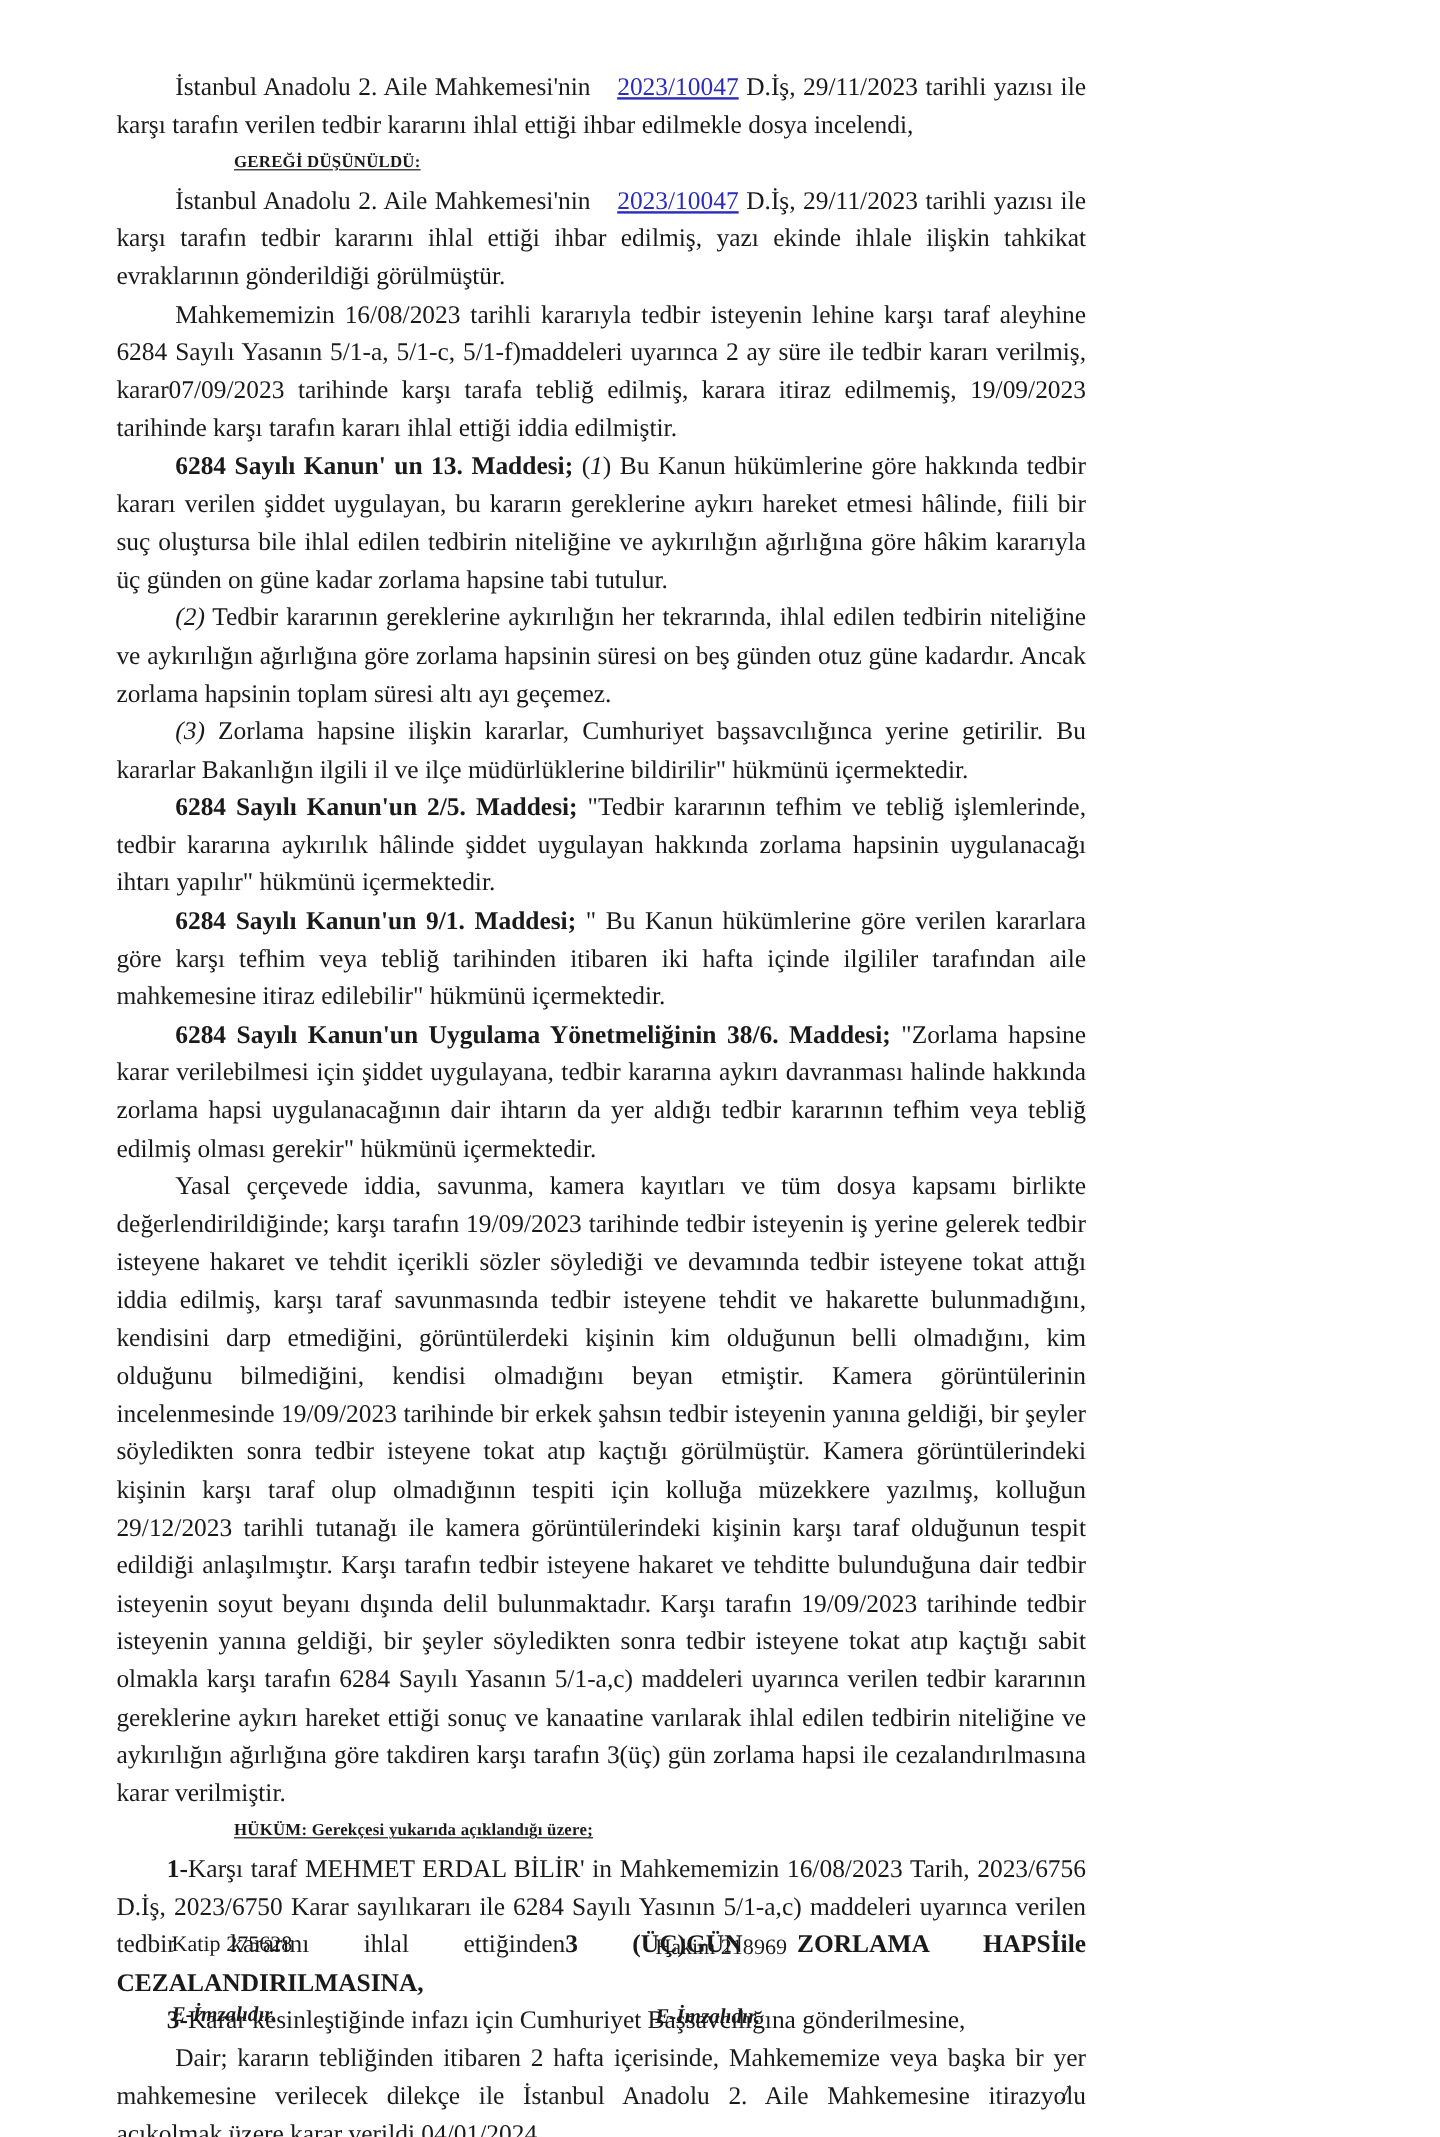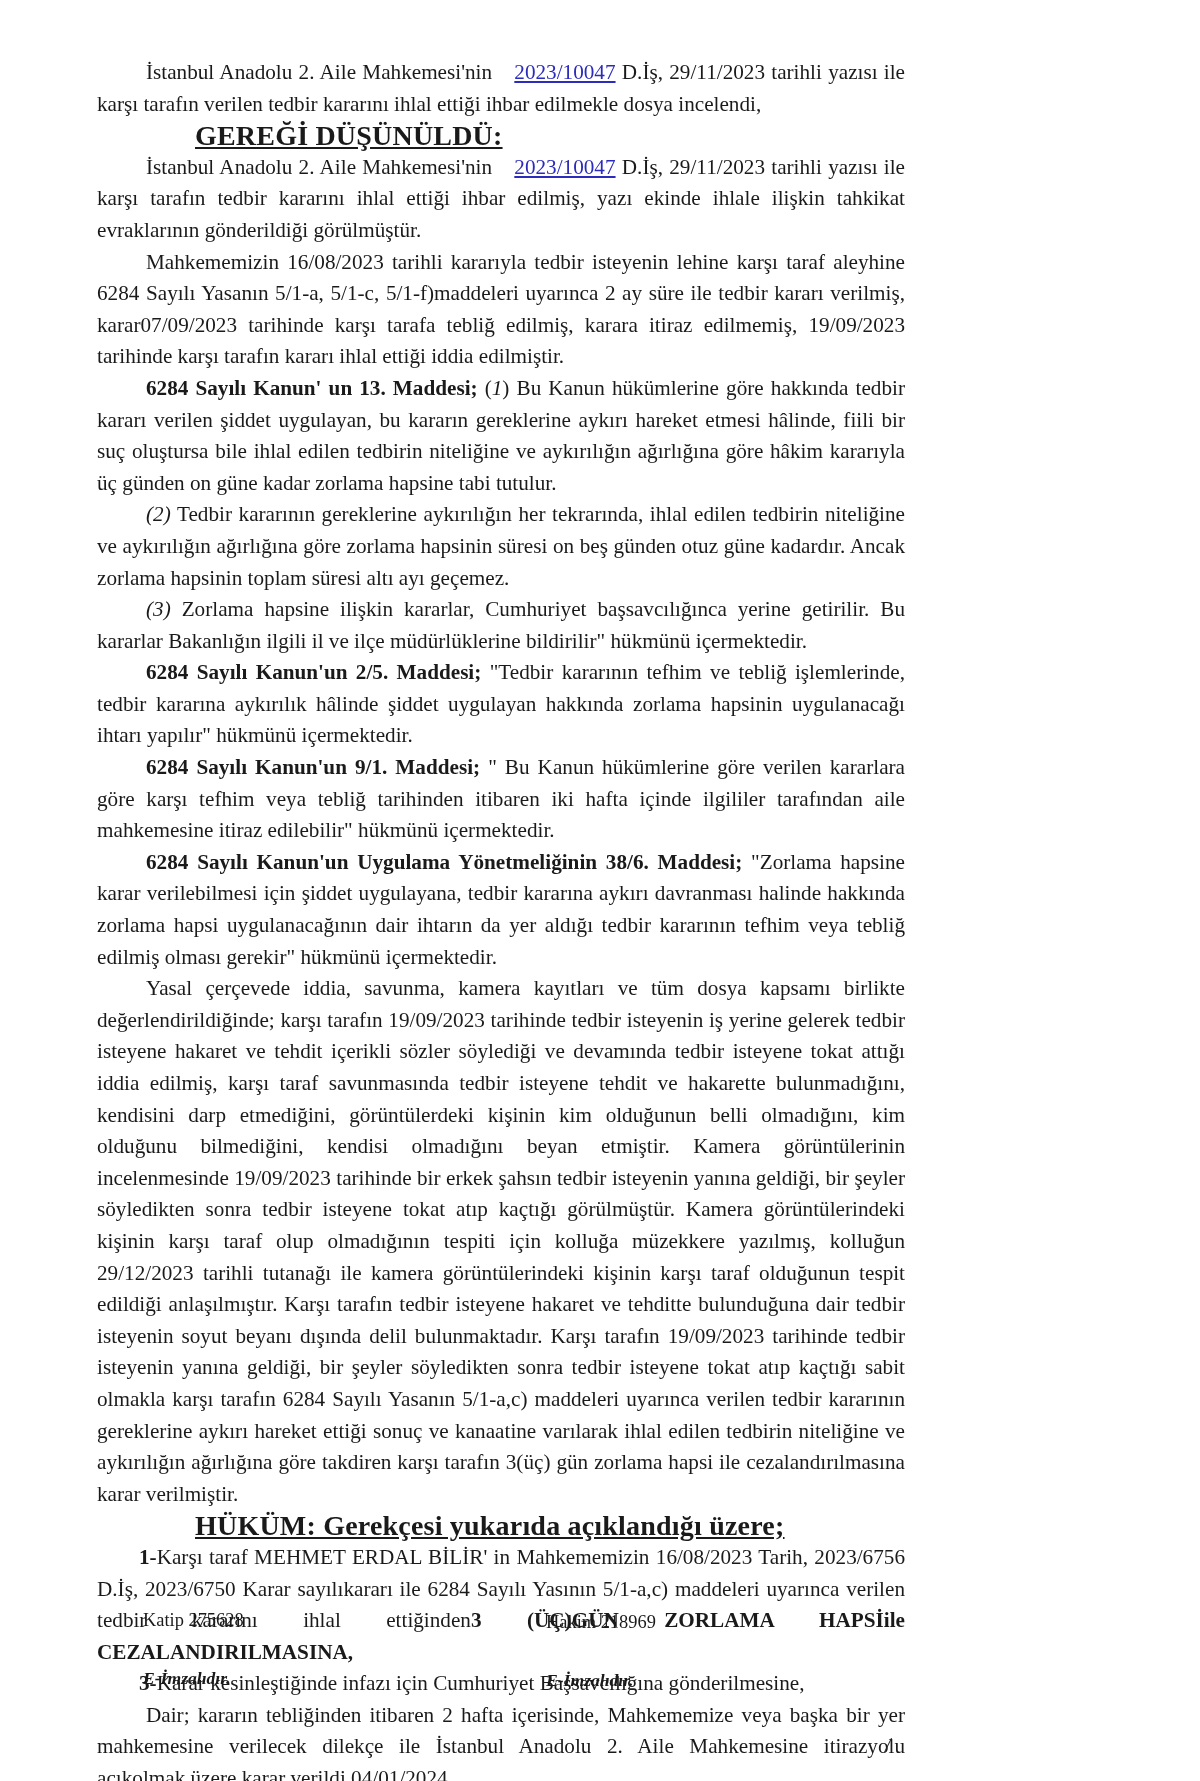--- a/index.html
+++ b/index.html
@@ -43,21 +43,21 @@
   }
   .heading-ul {
     display: inline-block;
     font-weight: bold;
     text-decoration: underline;
     text-underline-offset: 2px;
     letter-spacing: 0.2px;
   }
   .heading-line {
     margin: 0;
-    font-size: 28px;
+    font-size: 14px;
     line-height: 31.6px;
     text-indent: 49px;
   }
   .b { font-weight: bold; }
   .i { font-style: italic; }
   .lnk {
     color: #2b2bbd;
     text-decoration: underline;
     text-underline-offset: 1.5px;
     margin-left: 16px;

